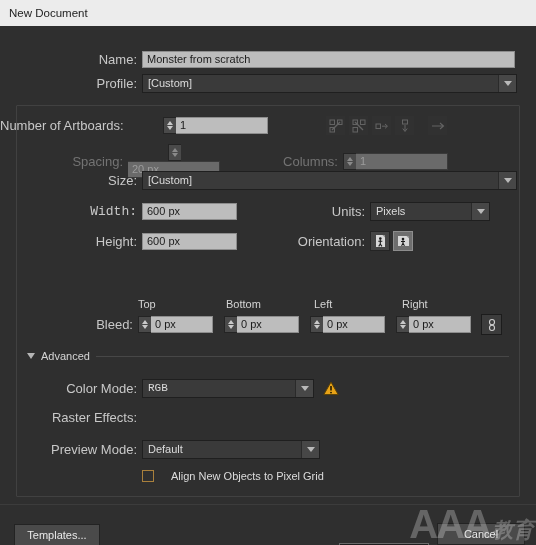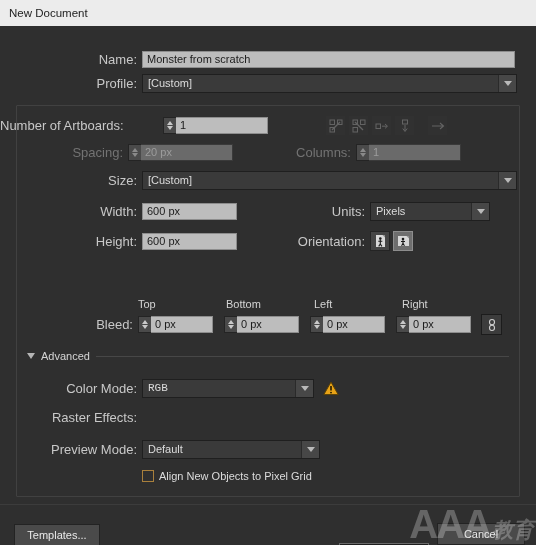--- a/index.html
+++ b/index.html
@@ -206,21 +206,21 @@
       <div class="iconbtn off" style="margin-left:12px;">
         <svg width="16" height="14" viewBox="0 0 16 14">
           <path d="M2 7 L13 7 M10 4 L13.5 7 L10 10" stroke="#8e8e8e" stroke-width="1.1" fill="none"></path>
         </svg>
       </div>
     </div>
   </div>
 
   <div class="row" style="position:absolute;left:0;top:118px;width:100%;">
     <div class="lbl dim" style="width:123px;">Spacing:</div>
-    <div class="row" style="margin-left:5px;">
+    <div class="row" style="margin-left:5px;flex-direction:column;">
       <div class="stepper dim">
           <i class="up"></i>
           <i class="dn"></i>
         </div>
       <input class="field dim" style="width: 92px; border-left: none;" disabled="" value="20 px">
     </div>
     <div class="lbl dim" style="width:88px;margin-left:30px;">Columns:</div>
     <div class="row" style="margin-left:5px;">
       <div class="stepper dim">
           <i class="up"></i>
@@ -234,21 +234,21 @@
     <div class="lbl" style="width:137px;">Size:</div>
     <div class="combo" style="width:375px;margin-left:5px;">
       <span>[Custom]</span>
       <span class="arrow">
           <i></i>
         </span>
     </div>
   </div>
 
   <div class="row" style="position:absolute;left:0;top:176px;width:100%;">
-    <div class="lbl" style="width:137px;">Width:</div>
+    <div class="lbl" style="width:137px;font-family:Liberation Mono, monospace;">Width:</div>
     <input class="field" style="width: 95px; margin-left: 5px;" value="600 px">
     <div class="lbl" style="width:128px;">Units:</div>
     <div class="combo" style="width:120px;margin-left:5px;">
       <span>Pixels</span>
       <span class="arrow">
           <i></i>
         </span>
     </div>
   </div>
 
@@ -353,21 +353,21 @@
     <div class="combo" style="width:178px;margin-left:5px;">
       <span>Default</span>
       <span class="arrow">
           <i></i>
         </span>
     </div>
   </div>
 
   <div class="row" style="position:absolute;left:142px;top:444px;">
     <div class="checkbox"></div>
-    <div style="margin-left:5px;color:#dcdcdc;">Align New Objects to Pixel Grid</div>
+    <div style="margin-left:17px;color:#dcdcdc;">Align New Objects to Pixel Grid</div>
   </div>
 
   <div class="sep" style="top:478px;"></div>
 
   <div class="btn" style="position:absolute;left:14px;top:498px;width:86px;">Templates...</div>
   <div class="btn primary" style="position:absolute;left:340px;top:518px;width:88px;">OK</div>
   <div class="btn" style="position:absolute;left:437px;top:497px;width:88px;">Cancel</div>
 
   <div class="watermark">
     <span>AAA</span>

